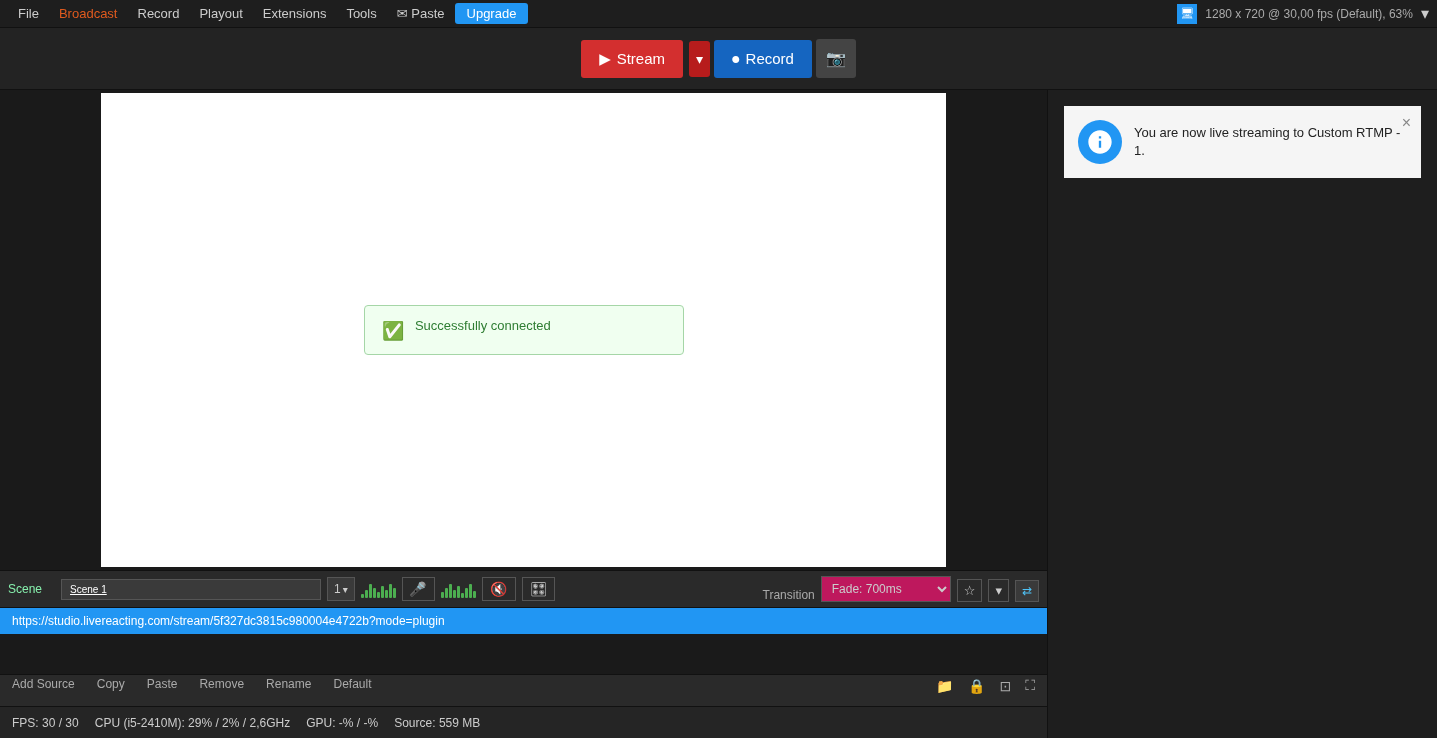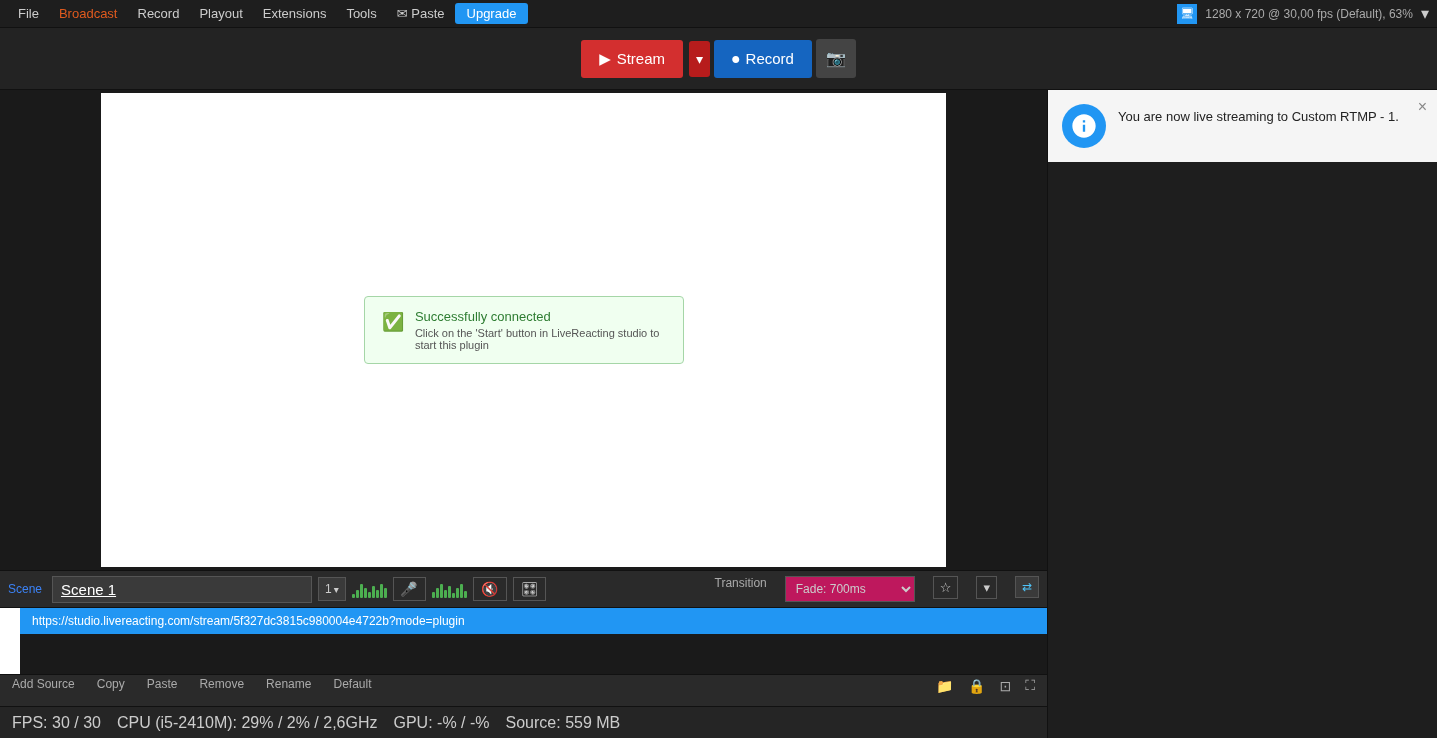--- a/index.html
+++ b/index.html
@@ -148,21 +148,21 @@
     
     #right-panel {
       width: 390px;
       background: #1e1e1e;
       border-left: 1px solid #111;
       display: flex;
       flex-direction: column;
     }
     .notification-box {
       background: #f5f5f5;
-      margin: 0;
+      margin: 16px;
       padding: 14px 14px 14px 14px;
       display: flex;
       align-items: flex-start;
       gap: 12px;
       position: relative;
     }
     .notification-icon {
       width: 44px;
       height: 44px;
       border-radius: 50%;
@@ -199,30 +199,30 @@
       display: flex;
       align-items: center;
       background: #2a2a2a;
       height: 38px;
       border-top: 1px solid #111;
       border-bottom: 1px solid #111;
       padding: 0 8px;
       gap: 6px;
     }
     .scene-label {
-      color: #3b82f6;
-      font-size: 12px;
-      margin-right: 4px;
+      color: #86efac;
+      font-size: 12px;
+      margin-right: 13px;
     }
     .scene-input {
       background: #3a3a3a;
       border: 1px solid #555;
       color: #fff;
       padding: 4px 8px;
-      font-size: 15px;
+      font-size: 10px;
       width: 260px;
       outline: none;
       text-decoration: underline;
     }
     .scene-num {
       background: #3a3a3a;
       border: 1px solid #555;
       color: #ccc;
       padding: 4px 6px;
       font-size: 12px;
@@ -234,22 +234,22 @@
       background: none;
       border: 1px solid #555;
       color: #ccc;
       padding: 3px 7px;
       cursor: pointer;
       font-size: 14px;
     }
     .transition-section {
       margin-left: auto;
       display: flex;
-      align-items: flex-start;
-      gap: 18px;
+      align-items: flex-end;
+      gap: 6px;
     }
     .transition-label {
       color: #aaa;
       font-size: 12px;
     }
     .transition-select {
       background: #be185d;
       border: 1px solid #555;
       color: #ccc;
       padding: 4px 6px;
@@ -305,21 +305,21 @@
     .bottom-icon-btn {
       background: none;
       border: none;
       color: #aaa;
       font-size: 14px;
       cursor: pointer;
       padding: 2px 4px;
     }
     .status-item {
       color: #888;
-      font-size: 16px;
+      font-size: 12px;
       text-align: center;
     }
     .status-item span {
       color: #ccc;
     }
 
     
     #content-wrapper {
       display: flex;
       flex-direction: column;
@@ -356,21 +356,20 @@
       background: #2a2a2a;
       height: 32px;
       border-top: 1px solid #111;
       padding: 0 8px;
       gap: 14px;
     }
     #sources-list-area {
       flex: 1;
       background: #ffffff;
       overflow-y: auto;
-      padding-left: 20px;
     }
     #status-row {
       display: flex;
       align-items: center;
       background: #252525;
       height: 32px;
       padding: 0 12px;
       gap: 16px;
       border-top: 1px solid #111;
     }
@@ -424,21 +423,20 @@
   <div id="middle-section">
 
     <div id="left-main">
 
       <div id="preview-section">
         <div id="preview-canvas">
           <div class="success-notification">
             <span class="success-check">✅</span>
             <div>
               <div class="success-title">Successfully connected</div>
-              <div class="success-sub">Click on the 'Start' button in LiveReacting studio to start this plugin</div>
             </div>
           </div>
         </div>
       </div>
 
       <div id="scene-bar">
         <span class="scene-label">Scene</span>
         <input class="scene-input" type="text" value="Scene 1" style="">
         <div class="scene-num">
           <span>1</span>

